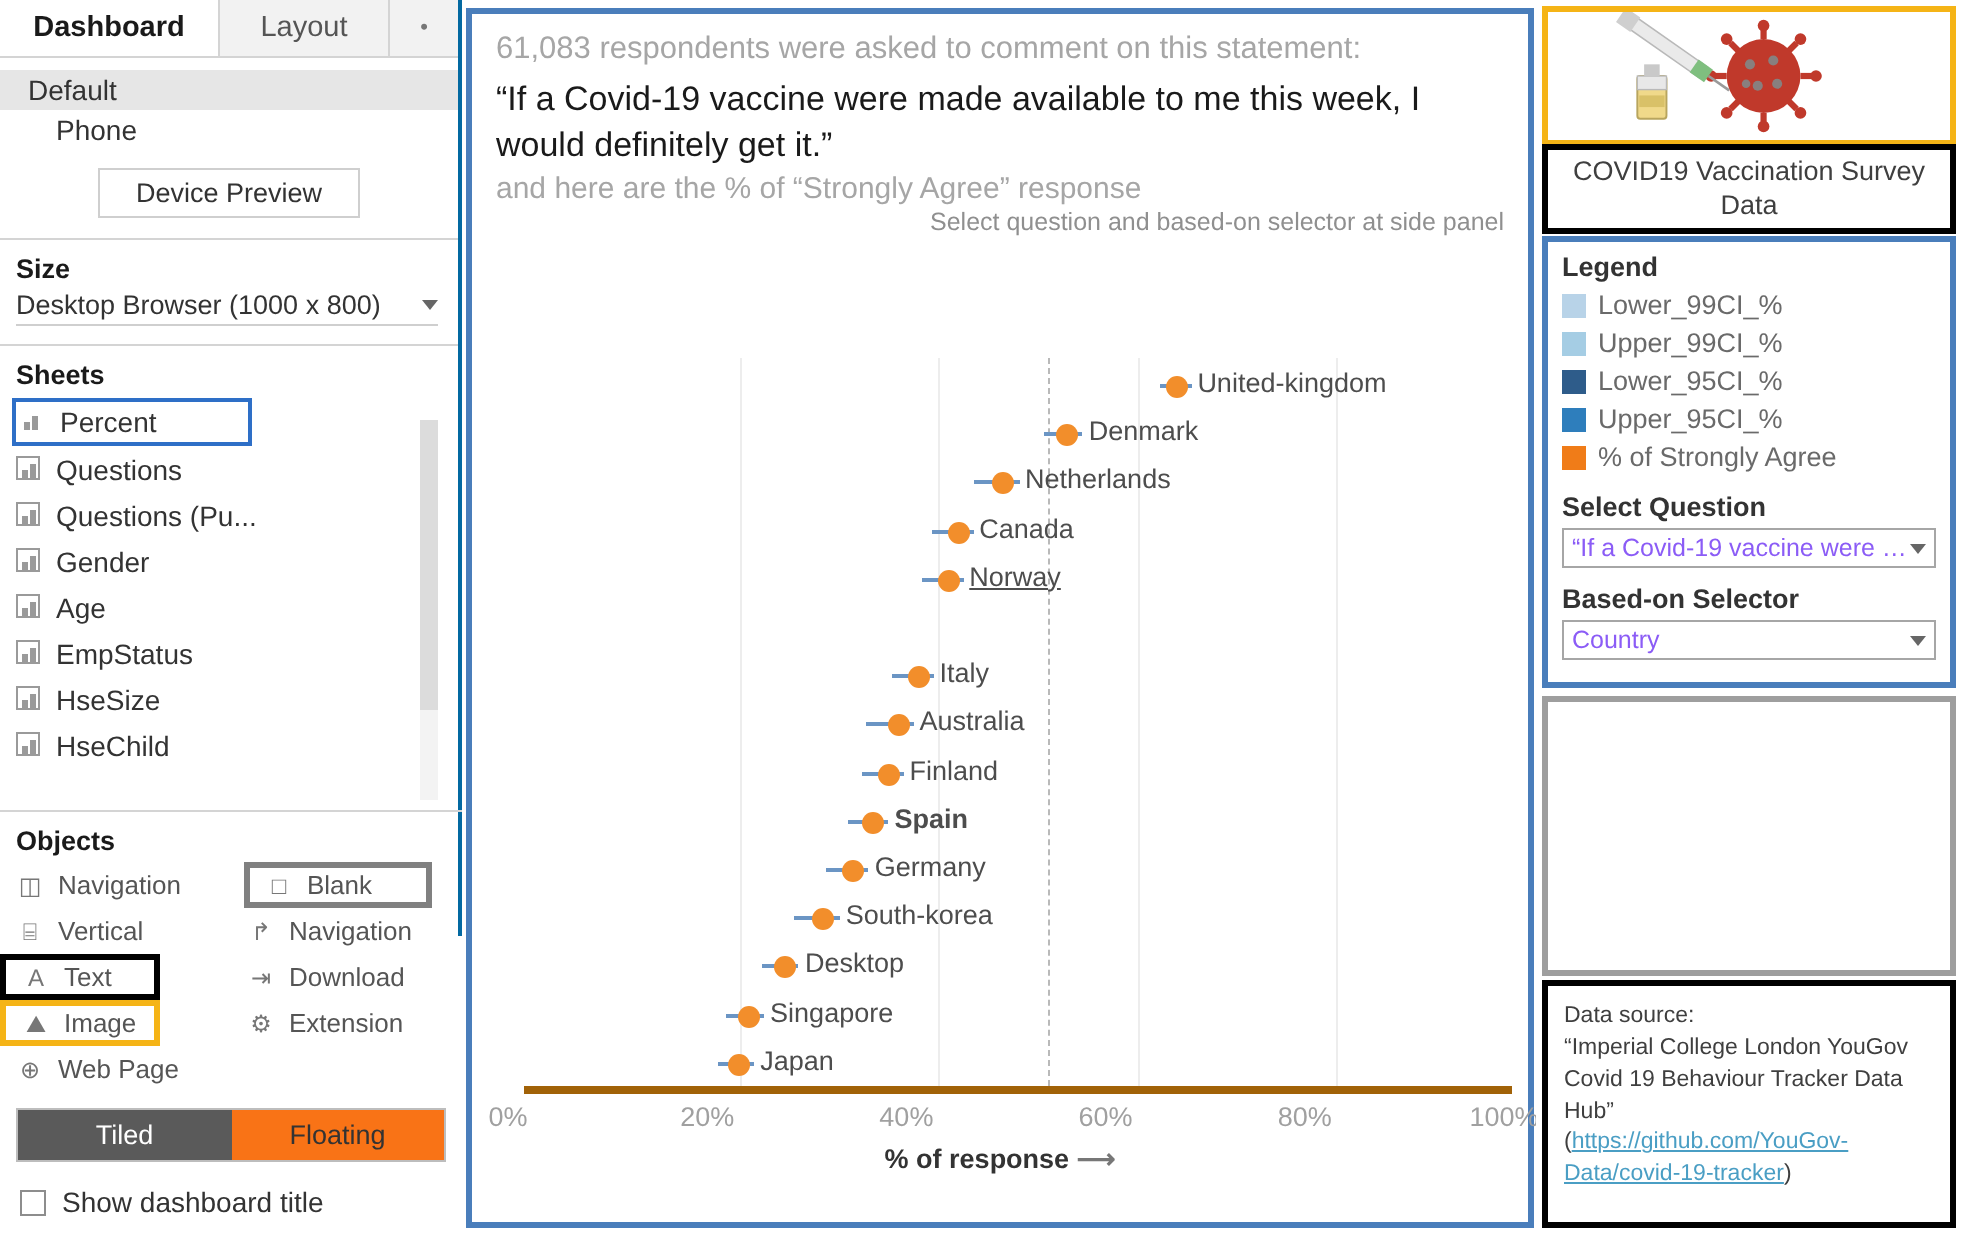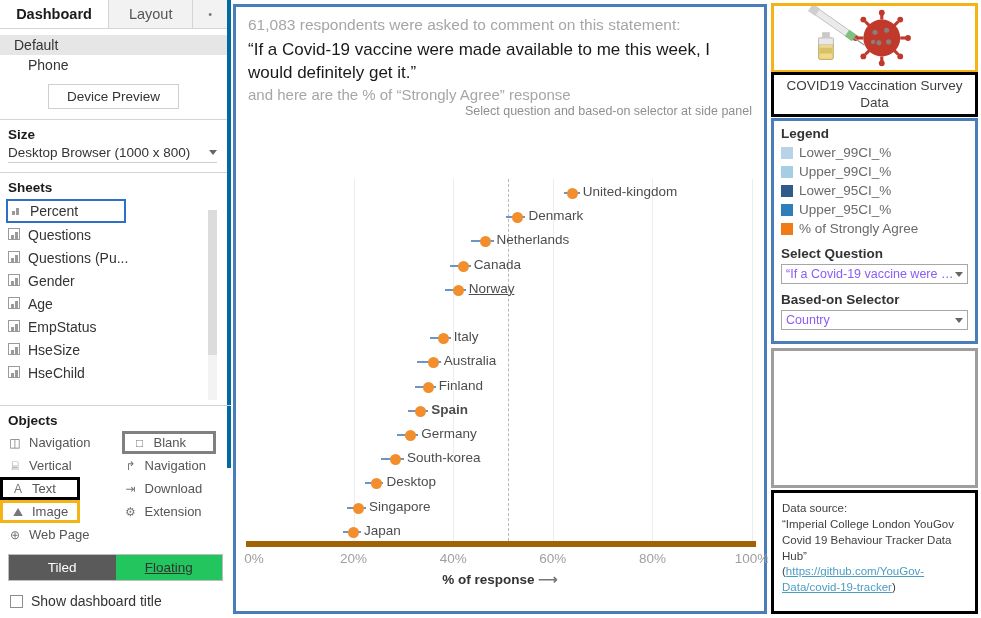--- a/index.html
+++ b/index.html
@@ -7,21 +7,21 @@
   body {
     width: 981px; height: 618px;
     font-family: "Liberation Sans", sans-serif;
     background: #ffffff;
     overflow: hidden;
     position: relative;
   }
   
   #sidebar {
     position:absolute; left:0; top:0; width:231px; height:468px;
-    background:#fff; border-right:4px solid #0369a1;
+    background:#fff; border-right:2px solid #0369a1;
   }
   .tabbar { height:29px; display:flex; align-items:stretch; border-bottom:1px solid #d4d4d4; }
   .tab { display:flex; align-items:center; justify-content:center; font-size:14.5px; }
   .tab.active { width:110px; background:#fff; font-weight:bold; color:#1a1a1a; border-right:1px solid #d4d4d4;}
   .tab.inactive { width:85px; background:#f2f2f2; color:#555; border-right:1px solid #d4d4d4;}
   .tab-more { width:34px; background:#f2f2f2; color:#777; font-size:11px; display:flex; align-items:center; justify-content:center;}
   .devlist { padding:6px 0 0 0; }
   .devitem { font-size:14px; color:#333; padding:2px 0 2px 14px; }
   .devitem.sel { background:#e6e6e6; }
   .devitem.sub { padding-left:28px; }
@@ -50,36 +50,36 @@
   .objcol { width:50%; }
   .objitem { display:flex; align-items:center; gap:7px; height:23px; font-size:13px; color:#555;
              padding-left:8px; cursor:pointer; position:relative;}
   .objitem.boxed-black { border:3px solid #000; width:80px; }
   .objitem.boxed-gold  { border:3px solid #f5b416; width:80px; }
   .objitem.boxed-gray  { border:3px solid #808080; width:94px; margin-left:6px;}
   .oi { width:14px; flex:none; text-align:center; color:#777; font-size:12px;}
   .modewrap { display:flex; margin:8px 8px 0 8px; border:1px solid #bdbdbd;}
   .modebtn { flex:1; text-align:center; font-size:13.5px; padding:5px 0; cursor:pointer;}
   .modebtn.on { background:#5a5a5a; color:#fff; }
-  .modebtn.off { background:#22c55e; color:#333;text-decoration:underline; }
+  .modebtn.off { background:#f97316; color:#333; }
   .showtitle { display:flex; align-items:center; gap:8px; margin:12px 0 0 10px; font-size:14px; color:#333; cursor:pointer;}
   .cbx { width:13px;height:13px;border:1px solid #8d8d8d;background:#fff;display:inline-block;flex:none;}
 
   
   #center {
     position:absolute; left:233px; top:4px; width:534px; height:610px;
     border:3px solid #4a7ebb; background:#fff;
   }
   .hdr { padding:8px 12px 0 12px; }
   .hdr .sub   { font-size:15.5px; color:#a6a6a6; line-height:1.33; }
   .hdr .quote { font-size:17px; color:#1a1a1a; line-height:1.37; margin-top:2px;}
   .hdr .sub2  { font-size:15px; color:#a6a6a6; margin-top:2px;}
   .hdr .hint  { font-size:12.5px; color:#8f8f8f; text-align:right; margin-top:1px;}
   .plot { position:absolute; left:4px; top:172px; right:4px; bottom:4px; }
-  .plotarea { position:absolute; left:6px; top:0; right:4px; height:368px; border-bottom:6px solid #a16207;}
+  .plotarea { position:absolute; left:22px; top:0; right:4px; height:368px; border-bottom:4px solid #a16207;}
   .gline { position:absolute; top:0; bottom:0; width:1px; background:#ededed;}
   .refline{ position:absolute; top:0; bottom:0; width:0; border-left:1px dashed #b9b9b9;}
   .row { position:absolute; height:24px; left:0; right:0; }
   .bar { position:absolute; top:11px; height:2px; background:#6b95c4;}
   .dot { position:absolute; top:7px; width:11px; height:11px; border-radius:50%;
          background:#f28e2b; margin-left:-5.5px;}
   .clabel { position:absolute; top:3px; font-size:13.5px; color:#4d4d4d; white-space:nowrap;}
   .xaxis { position:absolute; left:6px; right:4px; top:370px; height:22px;}
   .xtick { position:absolute; top:2px; font-size:13.5px; color:#a0a0a0; transform:translateX(-50%); white-space:nowrap;}
   .xtitle{ position:absolute; left:0; right:0; top:392px; text-align:center;

